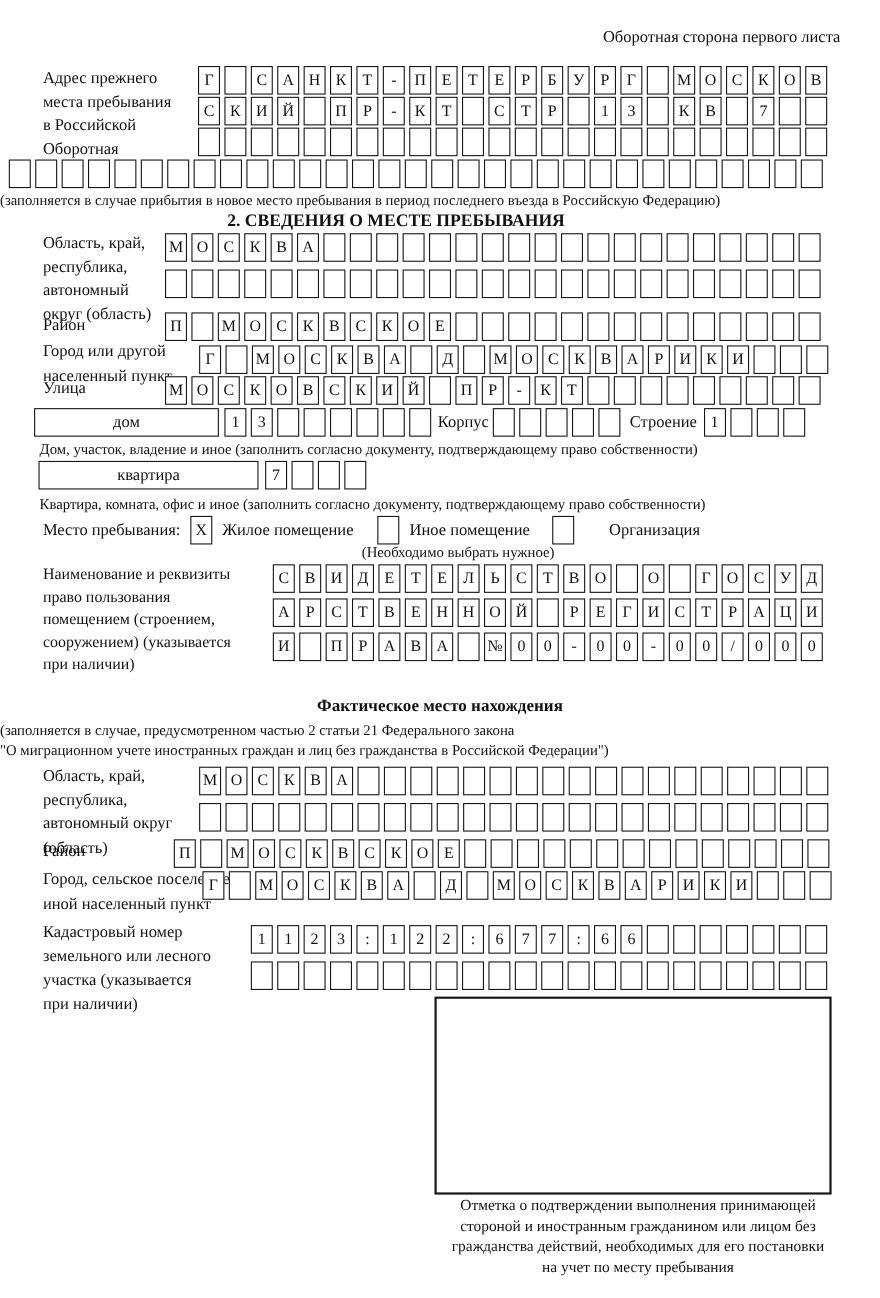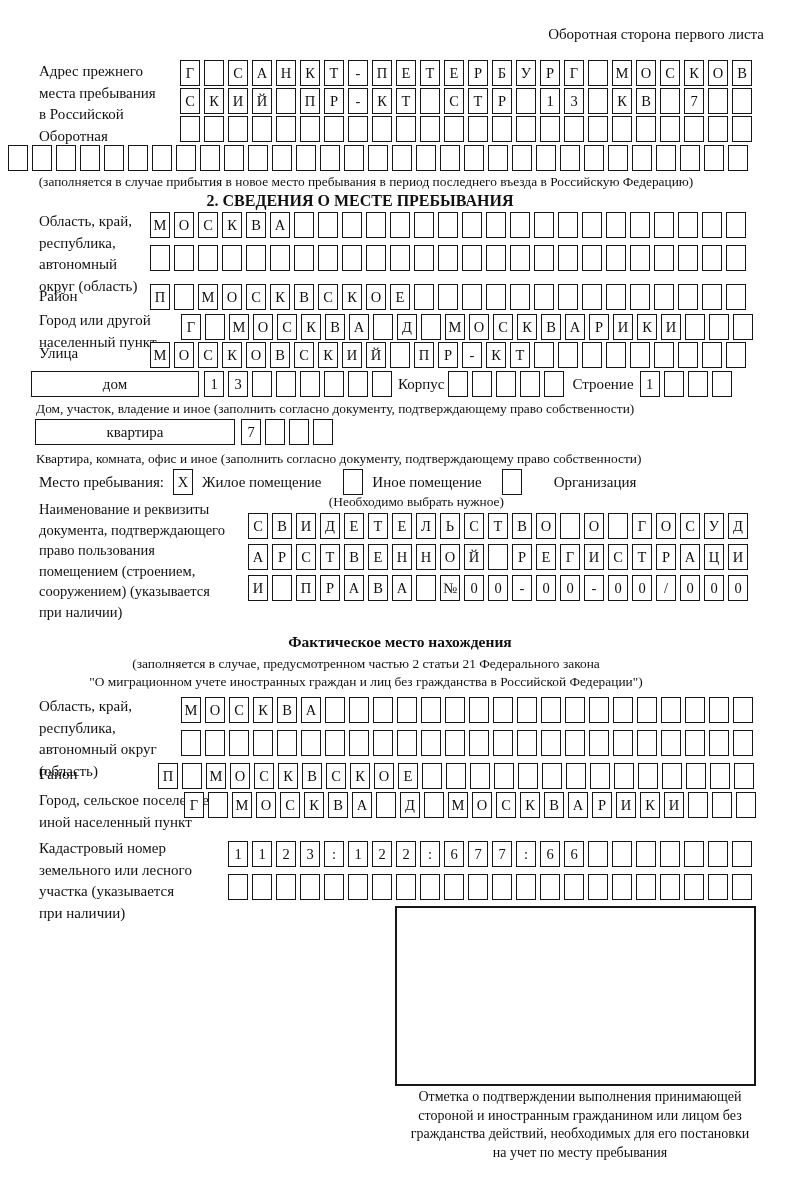--- a/index.html
+++ b/index.html
@@ -10,21 +10,21 @@
   .lbl.small{font-size:14.5px;line-height:20.5px;}
   .boxrow{position:absolute;display:flex;gap:4px;}
   .boxrow.rel{position:static;}
   .cbox{box-sizing:border-box;flex:0 0 20px;width:20px;height:26px;border:1.6px solid #161616;
         display:flex;align-items:center;justify-content:center;font-size:14.5px;background:#fff;}
   .flexrow{position:absolute;display:flex;align-items:center;height:26px;}
   .lblbox{box-sizing:border-box;height:26px;border:1.6px solid #161616;display:flex;align-items:center;
           justify-content:center;font-size:15px;}
   .inl{font-size:15px;white-space:nowrap;}
   .cap{position:absolute;font-size:13.4px;}
-  .center{left:0;width:732px;text-align:center;}
+  .center{left:0;width:732px;text-align:left;}
   .h2{position:absolute;left:0;width:720px;text-align:center;font-weight:bold;font-size:16px;}
   .h3{position:absolute;left:0;width:800px;text-align:center;font-weight:bold;font-size:15.5px;}
   .bigbox{position:absolute;left:395px;top:906px;width:357px;height:176px;border:2px solid #161616;background:#fff;}
   .botcap{position:absolute;top:1088px;left:380px;width:400px;font-size:14px;line-height:18.5px;text-align:center;}
 </style>
 </head>
 <body>
 
 <div class="page">
 
@@ -350,23 +350,22 @@
     <div class="inl">Место пребывания:</div>
     <div class="cbox" style="margin-left:9px;">X</div>
     <div class="inl" style="margin-left:9px;">Жилое помещение</div>
     <div class="cbox" style="margin-left:22px;"></div>
     <div class="inl" style="margin-left:9px;">Иное помещение</div>
     <div class="cbox" style="margin-left:20px;"></div>
     <div class="inl" style="margin-left:32px;">Организация</div>
   </div>
   <div class="cap" style="top:494px;left:174px;width:330px;text-align:right;">(Необходимо выбрать нужное)</div>
 
-  <div class="lbl small" style="top:499px;">
+  <div class="lbl small" style="top:512px;">
       <div>Наименование и реквизиты</div>
-      <div>документа, подтверждающего</div>
       <div>право пользования</div>
       <div>помещением (строением,</div>
       <div>сооружением) (указывается</div>
       <div>при наличии)</div>
     </div>
   <div class="boxrow" style="top:513px;left:248px;">
       <span class="cbox">С</span>
       <span class="cbox">В</span>
       <span class="cbox">И</span>
       <span class="cbox">Д</span>

